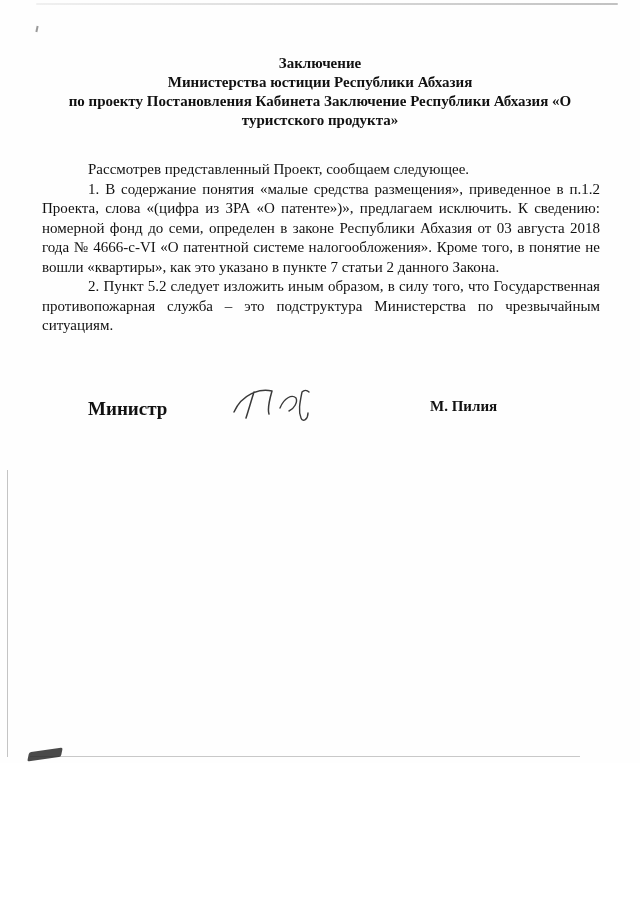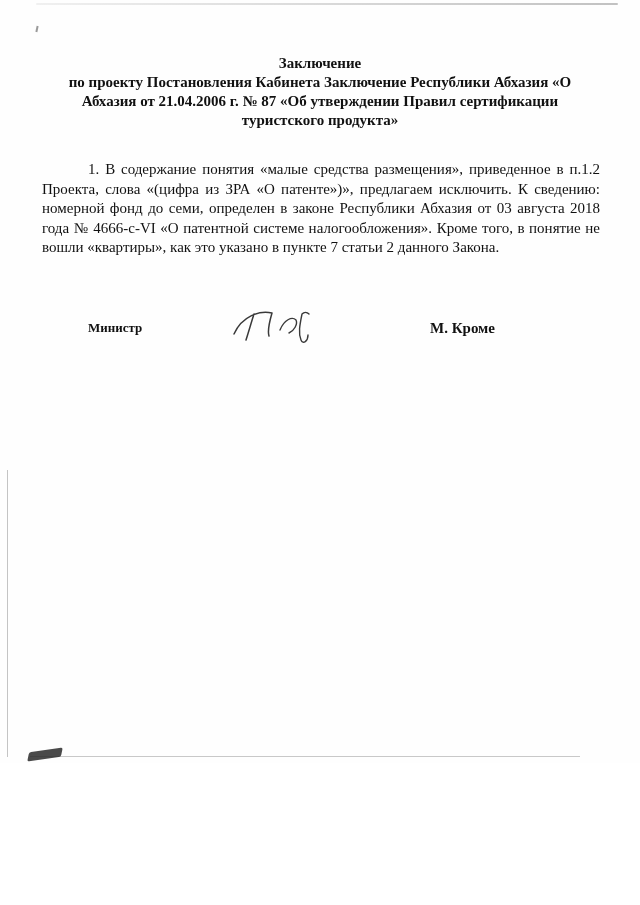--- a/index.html
+++ b/index.html
@@ -90,21 +90,21 @@
   .signature-row {
     position: relative;
     height: 60px;
     margin-top: 50px;
   }
   .sig-role {
     position: absolute;
     left: 88px;
     top: 12px;
     font-weight: bold;
-    font-size: 13px;
+    font-size: 19px;
   }
   .sig-script {
     position: absolute;
     left: 228px;
     top: -8px;
   }
   .sig-name {
     position: absolute;
     left: 430px;
     top: 12px;
@@ -118,33 +118,35 @@
 <div class="page">
 
   <div class="artifact-top-line"></div>
   <div class="artifact-tick"></div>
   <div class="artifact-left-edge"></div>
   <div class="artifact-bottom-line"></div>
   <div class="artifact-corner-smudge"></div>
 
   <div class="title-block">
     <div class="title-line">Заключение</div>
+    <div class="title-line">Министерства юстиции Республики Абхазия</div>
     <div class="title-line">по проекту Постановления Кабинета Заключение Республики Абхазия «О</div>
-    <div class="title-line">Абхазия от 21.04.2006 г. № 87 «Об утверждении Правил сертификации</div>
     <div class="title-line">туристского продукта»</div>
   </div>
 
   <div class="body-block">
+    <p class="para first-para">Рассмотрев  представленный Проект,  сообщаем следующее.</p>
     <p class="para">1. В содержание понятия «малые средства размещения», приведенное в п.1.2 Проекта,  слова «(цифра из ЗРА «О патенте»)», предлагаем исключить. К сведению: номерной фонд до семи, определен в законе Республики Абхазия от 03 августа 2018 года № 4666-с-VI «О патентной системе налогообложения». Кроме того, в понятие не вошли «квартиры», как это указано в пункте 7 статьи 2 данного Закона.</p>
+    <p class="para">2. Пункт  5.2  следует  изложить  иным  образом,  в  силу  того,  что Государственная  противопожарная  служба – это  подструктура  Министерства  по чрезвычайным ситуациям.</p>
   </div>
 
   <div class="signature-row">
     <span class="sig-role">Министр</span>
     <span class="sig-script">
       <svg width="100" height="52" viewBox="0 0 100 52" aria-hidden="true">
         <path d="M6 34 C14 16, 32 10, 44 13 M26 14 C24 20, 20 34, 18 40 M44 13 C42 20, 39 30, 41 36" stroke="#3a3a3a" stroke-width="1.5" fill="none" stroke-linecap="round"></path>
         <path d="M52 30 C56 20, 64 16, 68 20 C70 24, 66 31, 61 33 M74 14 C72 24, 70 33, 73 40 C75 45, 80 41, 80 35 M74 14 C76 12, 79 12, 81 14" stroke="#3a3a3a" stroke-width="1.4" fill="none" stroke-linecap="round"></path>
       </svg>
     </span>
-    <span class="sig-name">М. Кроме</span>
+    <span class="sig-name">М. Пилия</span>
   </div>
 
 </div>
 
 </body></html>

